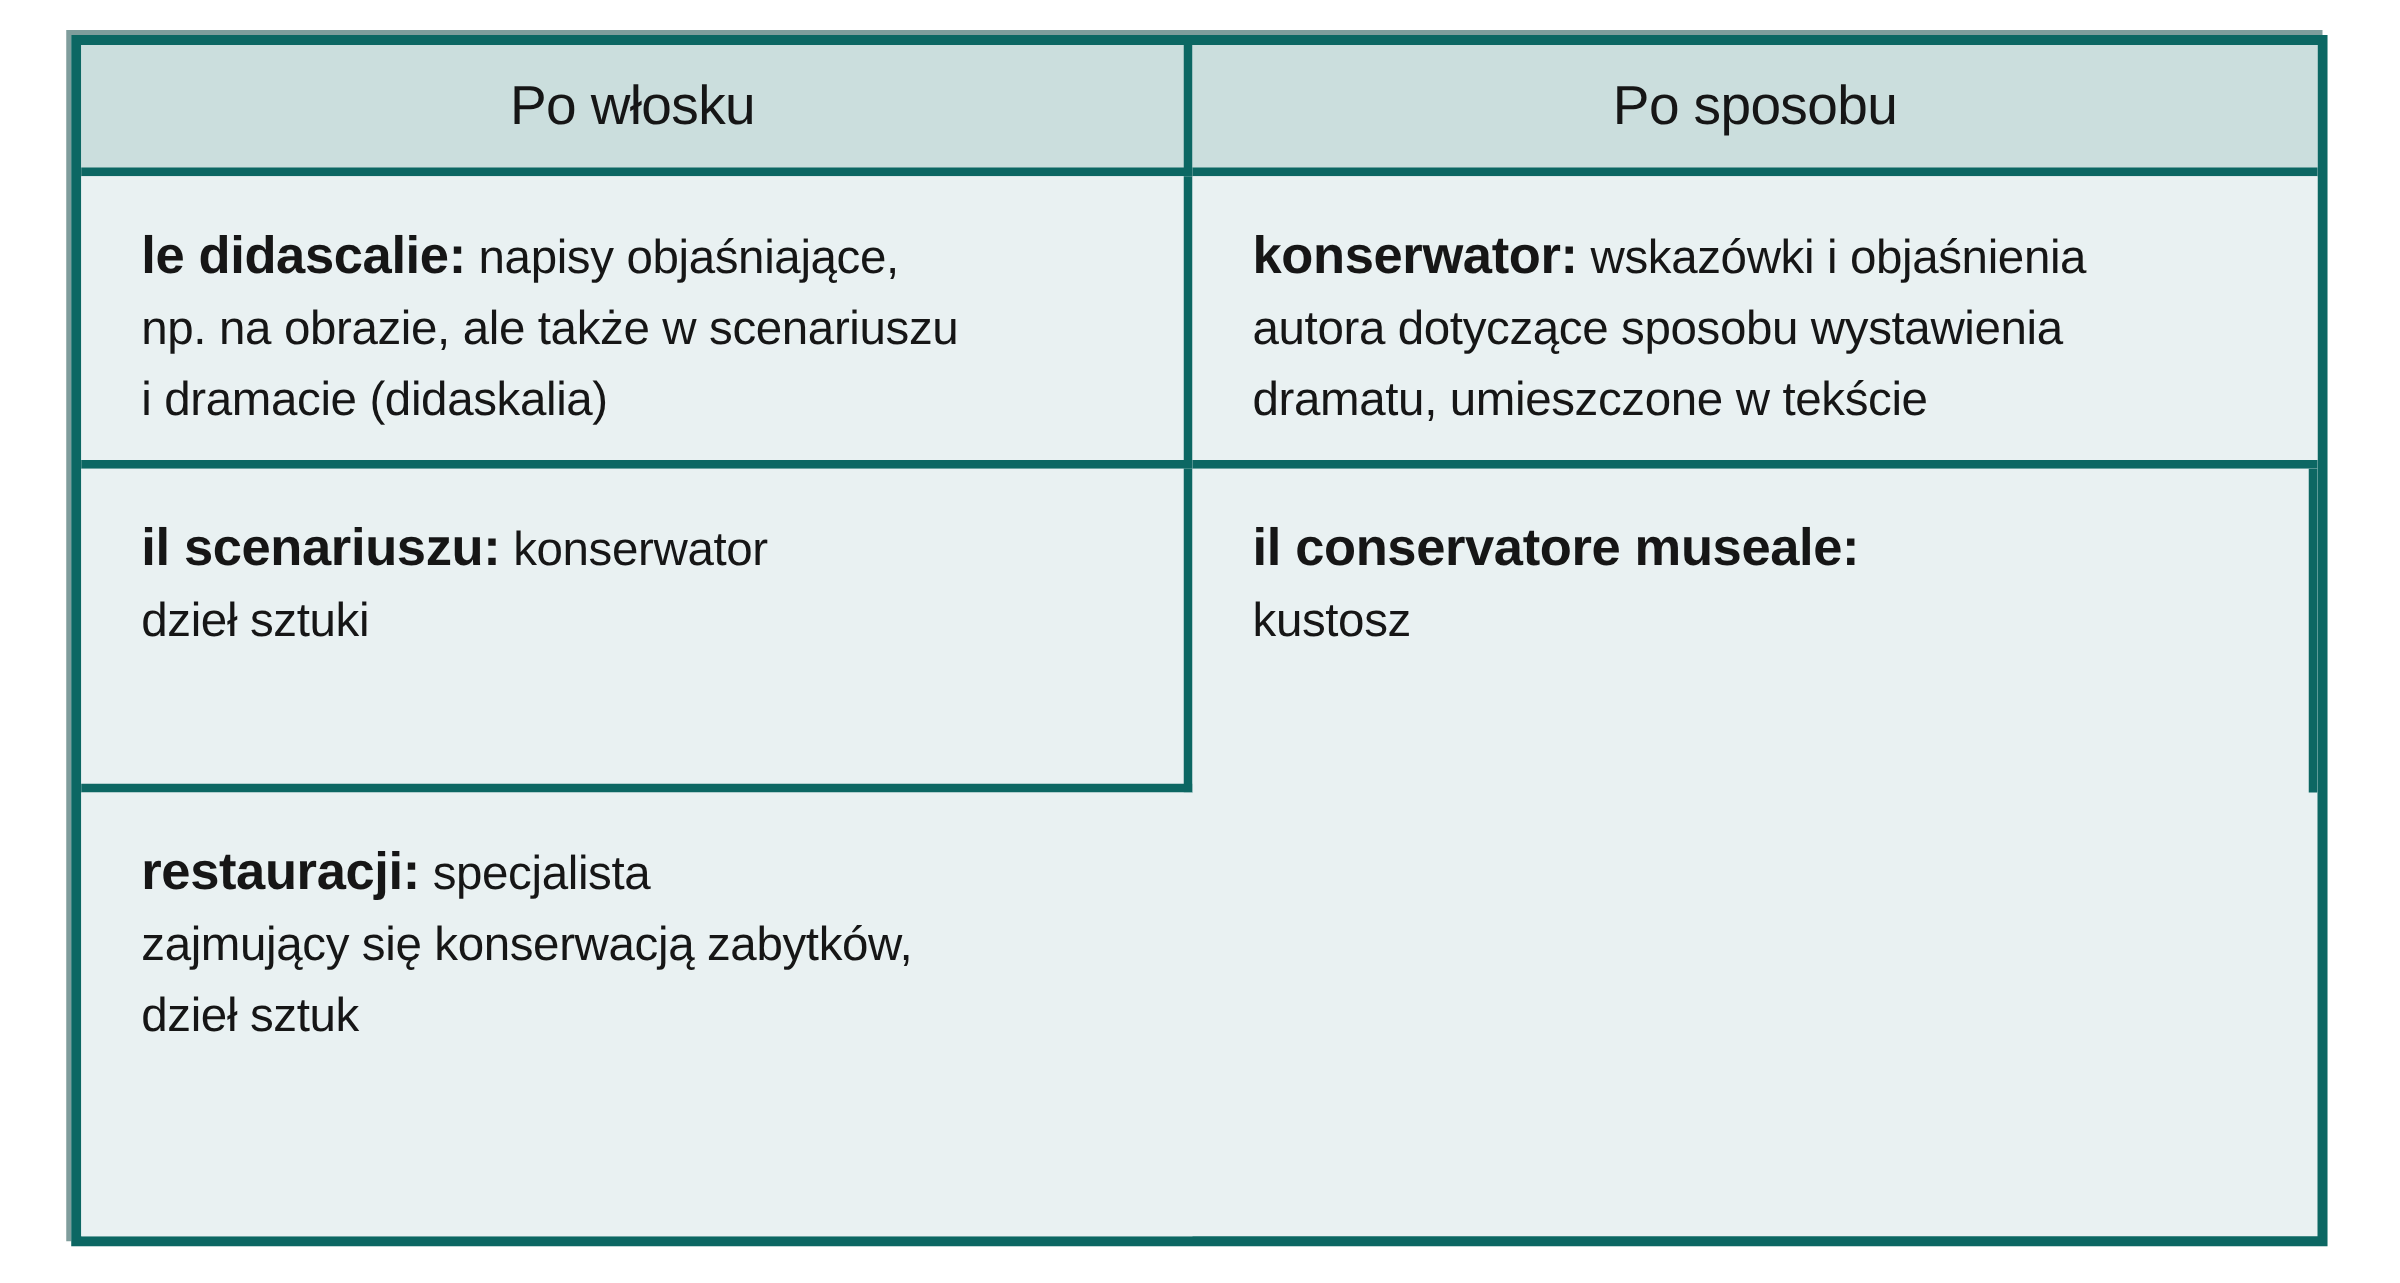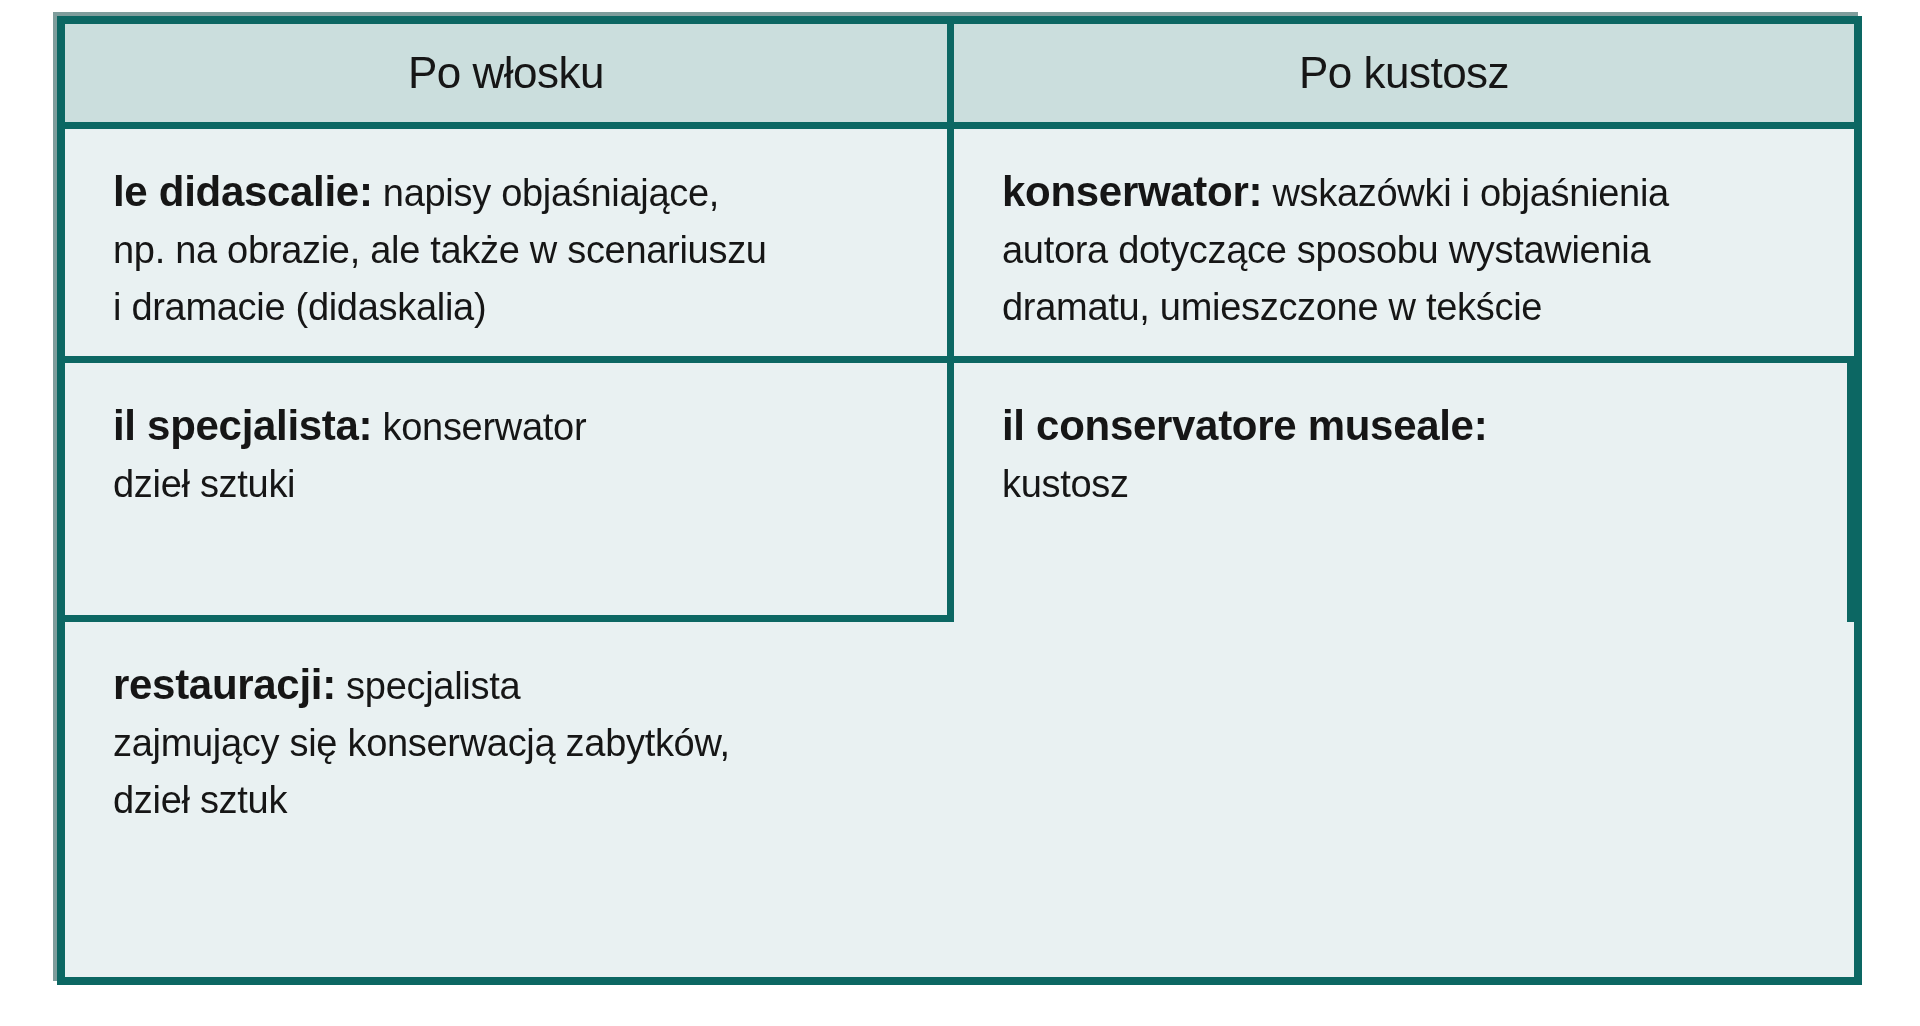--- a/index.html
+++ b/index.html
@@ -14,21 +14,21 @@
     width: 1920px; height: 1026px;
     background: var(--page-bg);
     overflow: hidden;
     font-family: "Liberation Sans", "DejaVu Sans", sans-serif;
     color: var(--text);
   }
   .page { position: relative; width: 1920px; height: 1026px; }
 
   .vocab-table {
     position: absolute;
-    left: 57px; top: 16px;
+    left: 57px; top: 28px;
     width: 1805px; height: 969px;
     border: 8px solid var(--table-border);
     background: var(--cell-bg);
     display: grid;
     grid-template-columns: 889fr 900fr;
     grid-template-rows: 105px 234px 259px 1fr;
     box-shadow: -4px -4px 0 rgba(22, 77, 75, 0.55);
   }
 
   .th {
@@ -64,36 +64,36 @@
 </head>
 <body>
 
 <div class="page">
   <div class="vocab-table">
 
     <div class="th col1">
       <span>Po włosku</span>
     </div>
     <div class="th">
-      <span>Po kustosz</span>
+      <span>Po sposobu</span>
     </div>
 
     <div class="td col1">
       <p class="entry"><span class="term">le didascalie:</span><span class="def"> napisy objaśniające,
 np. na obrazie, ale także w scenariuszu
 i dramacie (didaskalia)</span></p>
     </div>
     <div class="td">
       <p class="entry"><span class="term">konserwator:</span><span class="def"> wskazówki i objaśnienia
 autora dotyczące sposobu wystawienia
 dramatu, umieszczone w tekście</span></p>
     </div>
 
     <div class="td col1">
-      <p class="entry"><span class="term">il specjalista:</span><span class="def"> konserwator
+      <p class="entry"><span class="term">il scenariuszu:</span><span class="def"> konserwator
 dzieł sztuki</span></p>
     </div>
 
     <div class="td col1 row-last">
       <p class="entry"><span class="term">il conservatore museale:</span><span class="def">
 kustosz</span></p>
     </div>
     <div class="td row-last">
       <p class="entry"><span class="term">restauracji:</span><span class="def"> specjalista
 zajmujący się konserwacją zabytków,

